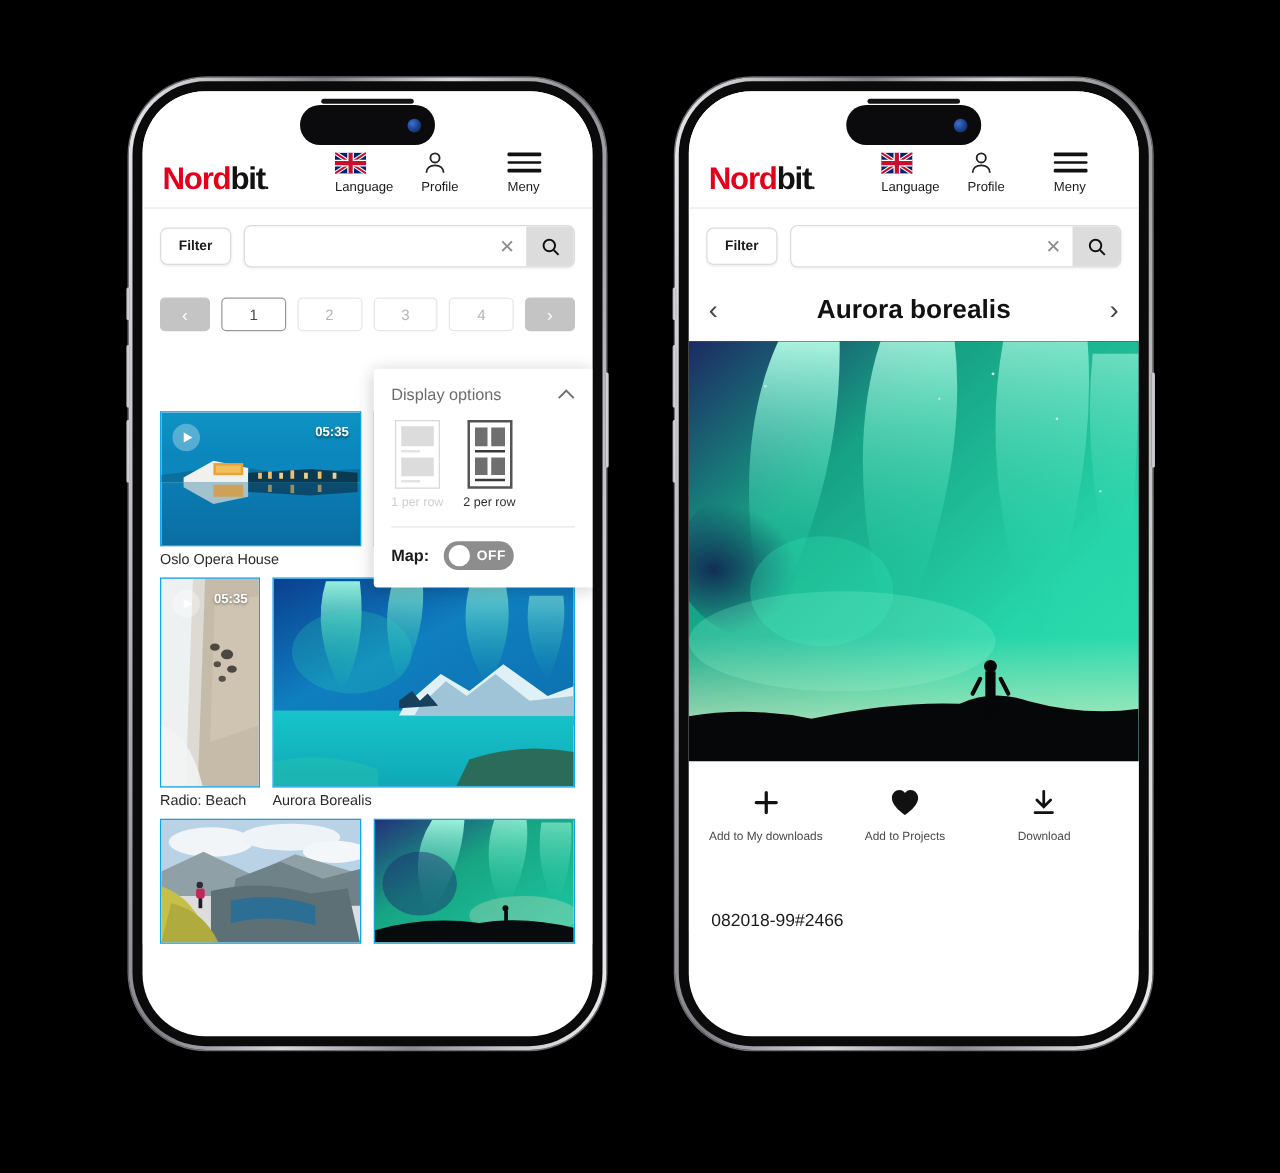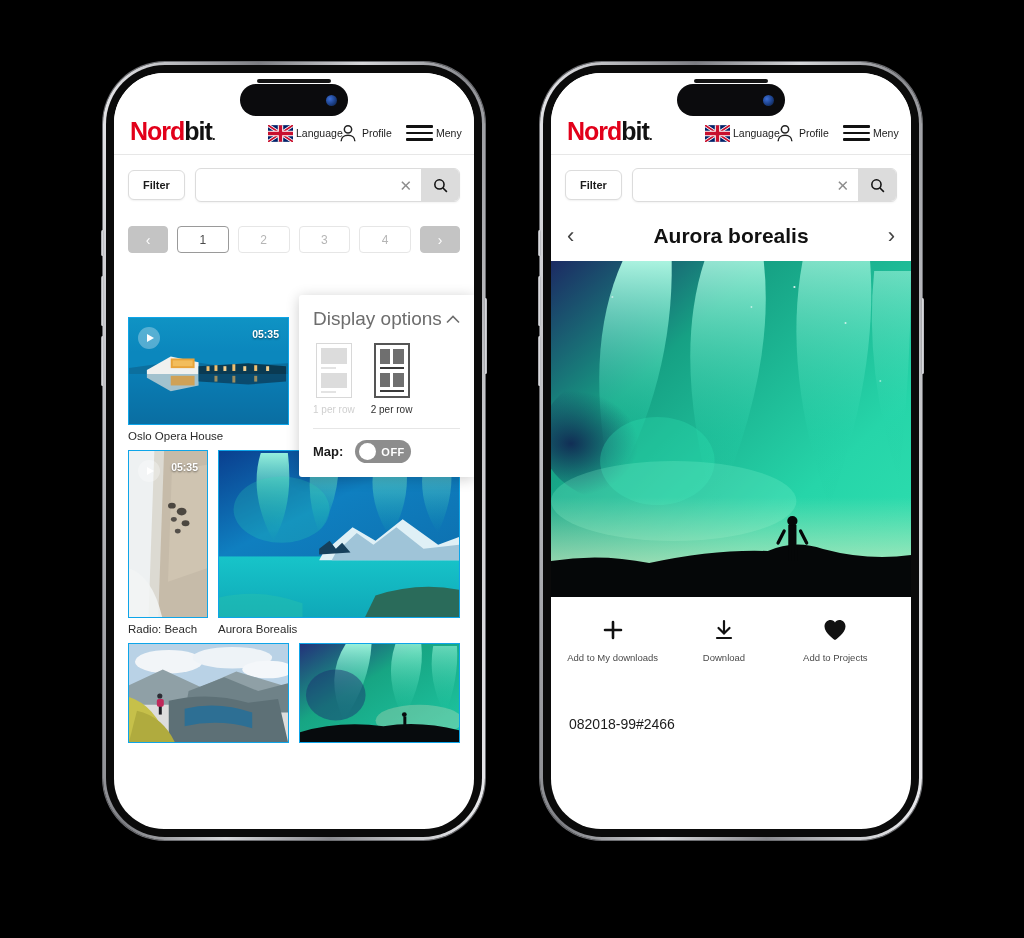--- a/index.html
+++ b/index.html
@@ -58,21 +58,21 @@
     display: flex; align-items: flex-end; justify-content: space-between;
     padding: 46px 16px 10px 16px;
     border-bottom: 1px solid #e7e7e7;
     background: #fff;
   }
   .logo { font-size: 25px; font-weight: bold; letter-spacing: -1px; line-height: 1; white-space: nowrap; }
   .logo .nord { color: #e2001a; }
   .logo .bit { color: #111; }
   .logo .dot { color: #111; font-size: 13px; }
   .hdr-actions { display: flex; align-items: flex-end; gap: 17px; }
-  .hdr-item { display: flex; align-items: center; gap: 3px; width: 52px; }
+  .hdr-item { display: flex; flex-direction: column; align-items: flex-start; gap: 3px; width: 52px; }
   .hdr-label { font-size: 10.5px; color: #1b1b1b; }
   .flag { width: 25px; height: 17px; }
   .hdr-icon { height: 22px; display: flex; align-items: center; justify-content: center; }
   .burger { display: flex; flex-direction: column; gap: 4px; width: 27px; }
   .burger span { display: block; height: 2.5px; background: #111; border-radius: 1px; }
 
   
   .search-row { display: flex; align-items: center; gap: 10px; padding: 13px 14px 12px 14px; background: #fff; }
   .filter-btn {
     border: 1px solid #dcdcdc; border-radius: 6px; background: #fff;
@@ -121,21 +121,21 @@
   .dur { position: absolute; right: 9px; top: 10px; color: #fff; font-size: 10.5px; font-weight: bold;
          text-shadow: 0 1px 2px rgba(0,0,0,.5); }
 
   
   .disp-panel {
     position: absolute; right: 0; top: 222px; width: 175px; z-index: 30;
     background: #fff; border-radius: 3px 0 0 3px;
     box-shadow: 0 2px 14px rgba(0,0,0,.20);
     padding: 13px 14px 14px 14px;
   }
-  .disp-head { display: flex; align-items: center; justify-content: space-between; font-size: 19px; color: #6d6d6d; }
+  .disp-head { display: flex; align-items: center; justify-content: space-between; font-size: 13px; color: #6d6d6d; }
   .disp-opts { display: flex; gap: 16px; margin-top: 13px; }
   .disp-opt { display: flex; flex-direction: column; align-items: center; gap: 6px; }
   .mini { width: 36px; height: 55px; border: 1px solid #d8d8d8; padding: 4px; background: #fff;
           display: flex; flex-direction: column; gap: 4px; }
   .mini.sel { border: 2px solid #555; }
   .mini-row { display: flex; gap: 3px; flex: 1; flex-direction: column; }
   .mini-cells { display: flex; gap: 3px; flex: 1; }
   .mini-cell { flex: 1; background: #dcdcdc; }
   .mini.sel .mini-cell { background: #6f6f6f; }
   .mini-line { height: 2px; background: #e3e3e3; }
@@ -600,34 +600,34 @@
         <div class="action">
           <div class="action-ico">
             <svg width="24" height="24" viewBox="0 0 24 24" stroke="#111" stroke-width="2.6" stroke-linecap="round">
               <path d="M12 4 V20 M4 12 H20"></path>
             </svg>
           </div>
           <div class="action-lbl">Add to My downloads</div>
         </div>
         <div class="action">
           <div class="action-ico">
+            <svg width="24" height="22" viewBox="0 0 24 22" fill="#111">
+              <path d="M12 21 C12 21 1.5 14.2 1.5 7.4 C1.5 3.6 4.4 1 7.6 1 C9.8 1 11.3 2.2 12 3.4 C12.7 2.2 14.2 1 16.4 1 C19.6 1 22.5 3.6 22.5 7.4 C22.5 14.2 12 21 12 21 Z"></path>
+            </svg>
+          </div>
+          <div class="action-lbl">Add to Projects</div>
+        </div>
+        <div class="action">
+          <div class="action-ico">
             <svg width="24" height="24" viewBox="0 0 24 24" stroke="#111" stroke-width="2.2" fill="none" stroke-linecap="round">
               <path d="M12 3 V15 M6.5 10 L12 15.5 L17.5 10 M5 20 H19"></path>
             </svg>
           </div>
           <div class="action-lbl">Download</div>
         </div>
-        <div class="action">
-          <div class="action-ico">
-            <svg width="24" height="22" viewBox="0 0 24 22" fill="#111">
-              <path d="M12 21 C12 21 1.5 14.2 1.5 7.4 C1.5 3.6 4.4 1 7.6 1 C9.8 1 11.3 2.2 12 3.4 C12.7 2.2 14.2 1 16.4 1 C19.6 1 22.5 3.6 22.5 7.4 C22.5 14.2 12 21 12 21 Z"></path>
-            </svg>
-          </div>
-          <div class="action-lbl">Add to Projects</div>
-        </div>
       </div>
 
       <div class="number-block">
         <div class="number-val">082018-99#2466</div>
       </div>
     </div>
   </div>
 
 </div>
 

